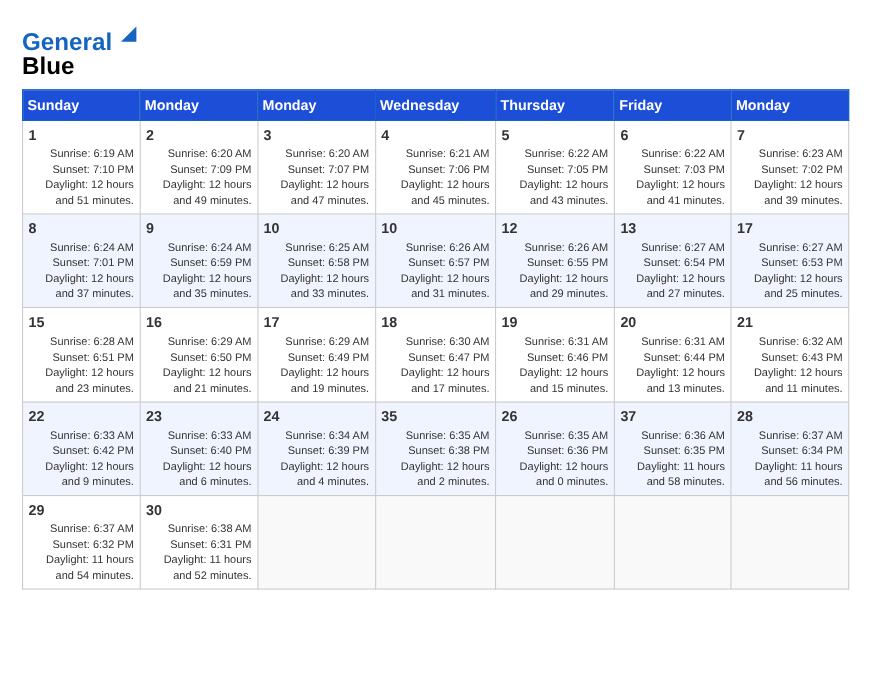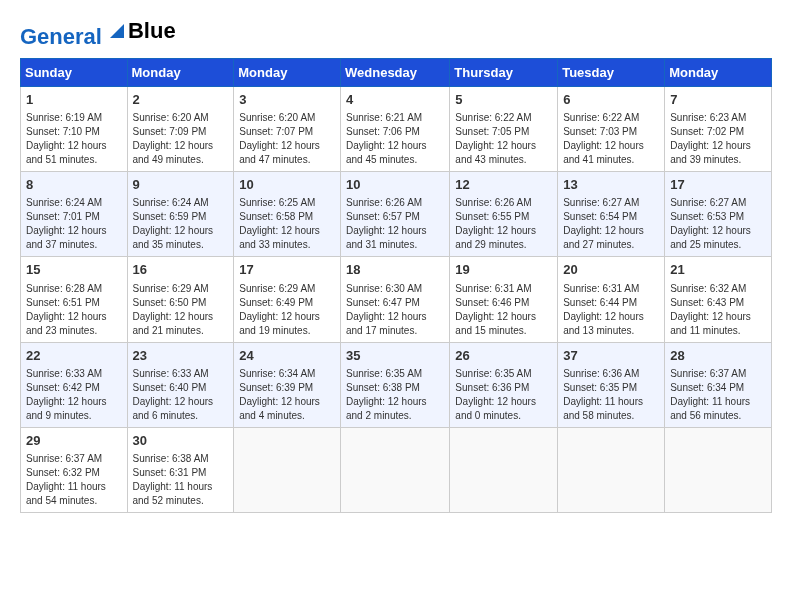--- a/index.html
+++ b/index.html
@@ -11,21 +11,21 @@
       padding: 20px;
     }
     .header-area {
       display: flex;
       justify-content: space-between;
       align-items: flex-start;
       margin-bottom: 10px;
     }
     .logo {
       display: flex;
-      flex-direction: row;
+      flex-direction: column;
       align-items: flex-start;
     }
     .logo-text {
       font-size: 22px;
       font-weight: bold;
       color: #333;
       line-height: 1;
     }
     .logo-text span.blue { color: #1565c0; }
     .title-area {
@@ -69,20 +69,21 @@
     }
     .day-number {
       font-size: 13px;
       font-weight: bold;
       display: block;
       margin-bottom: 2px;
     }
     .day-info {
       font-size: 10px;
       color: #333;
+      text-align: right;
     }
     .row-shade {
       background-color: #f0f4ff;
     }
   </style>
 </head>
 <body>
 
 <div class="header-area">
   <div class="logo">
@@ -105,21 +106,21 @@
 </div>
 
 <table class="calendar">
   <thead>
     <tr>
     <th>Sunday</th>
         <th>Monday</th>
         <th>Monday</th>
         <th>Wednesday</th>
         <th>Thursday</th>
-        <th>Tuesday</th>
+        <th>Friday</th>
         <th>Monday</th>
       </tr>
   </thead>
   <tbody id="calendar-body">
   <tr>
         <td>
           <span class="day-number">1</span>
           <div class="day-info">Sunrise: 6:19 AM<br>Sunset: 7:10 PM<br>Daylight: 12 hours and 51 minutes.</div>
         </td>
         <td>

